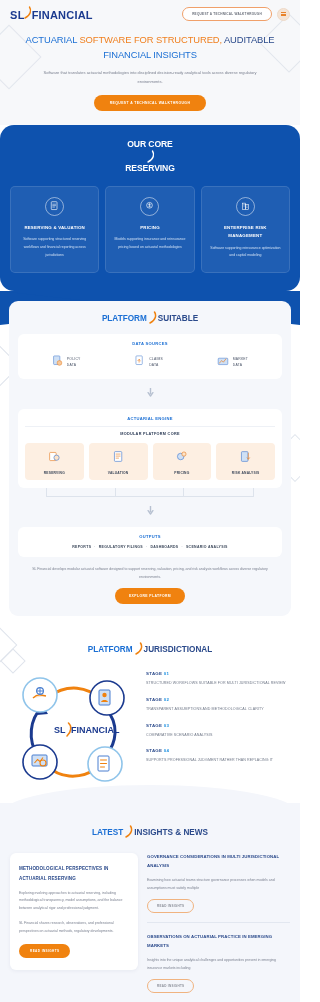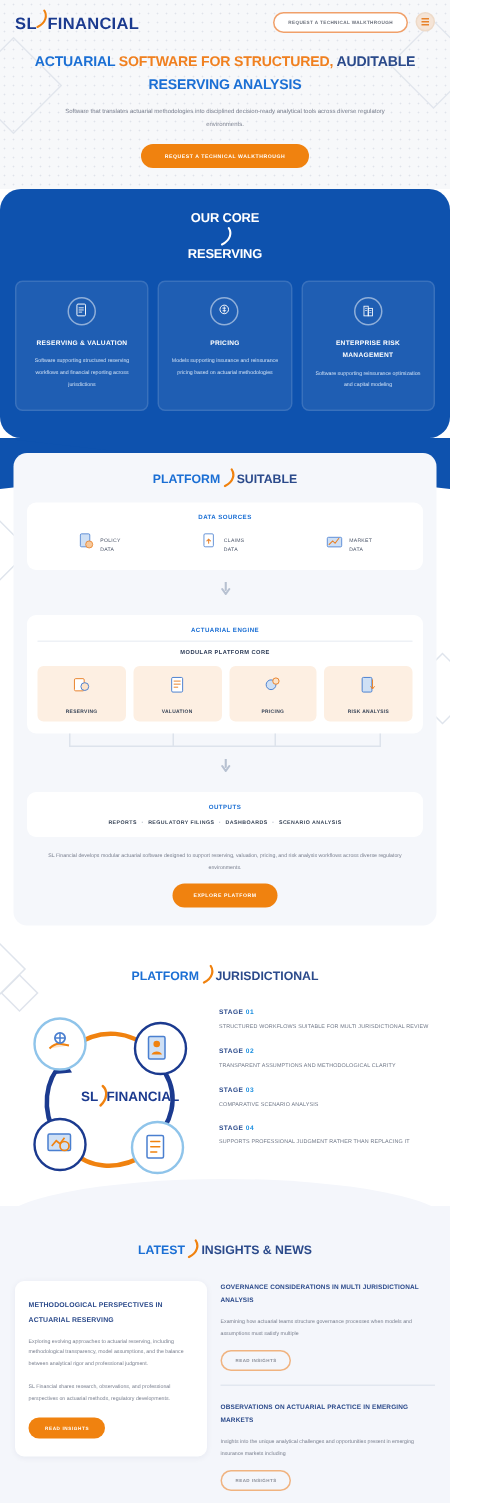--- a/index.html
+++ b/index.html
@@ -48,21 +48,21 @@
     padding:4px 9px; white-space:nowrap; cursor:pointer;
   }
   .burger {
     width:13px; height:13px; border-radius:50%; background:#f5e4d6;
     display:flex; align-items:center; justify-content:center; cursor:pointer;
     border:1px solid #eedac8;
   }
   .burger span { display:block; width:5px; height:1px; background:#e8822a; margin:0.6px 0;}
   .hero-inner { text-align:center; position:relative; z-index:2; padding:6px 18px 0; }
   h1.hero-title {
-    font-size:9.4px; line-height:1.55; font-weight:700; letter-spacing:-0.1px;
+    font-size:9.4px; line-height:1.55; font-weight:400; letter-spacing:-0.1px;
     color:#1b6fd4;
   }
   h1.hero-title .or { color:#f08020; }
   h1.hero-title .dk { color:#2b4a8b; }
   .hero-sub {
     font-size:4px; line-height:2.1; color:#7b8190; margin-top:7px;
     max-width:230px; margin-left:auto; margin-right:auto;
   }
   .btn-orange {
     display:inline-block; background:#f0820f; color:#fff; border:none;
@@ -193,21 +193,21 @@
               <span></span>
               <span></span>
               <span></span>
             </div>
         </div>
       </div>
     </div>
     <div class="hero-inner">
       <h1 class="hero-title">
         <span>ACTUARIAL </span><span class="or">SOFTWARE FOR STRUCTURED,</span><span class="dk"> AUDITABLE</span><br>
-        <span>RESERVING ANALYSIS</span>
+        <span>FINANCIAL INSIGHTS</span>
       </h1>
       <p class="hero-sub">Software that translates actuarial methodologies into disciplined decision-ready analytical tools across diverse regulatory environments.</p>
       <button class="btn-orange">REQUEST A TECHNICAL WALKTHROUGH</button>
     </div>
   </section>
 
   <section class="core">
     <div class="sec-title">
       <span>OUR CORE</span>
       <span class="sw">

